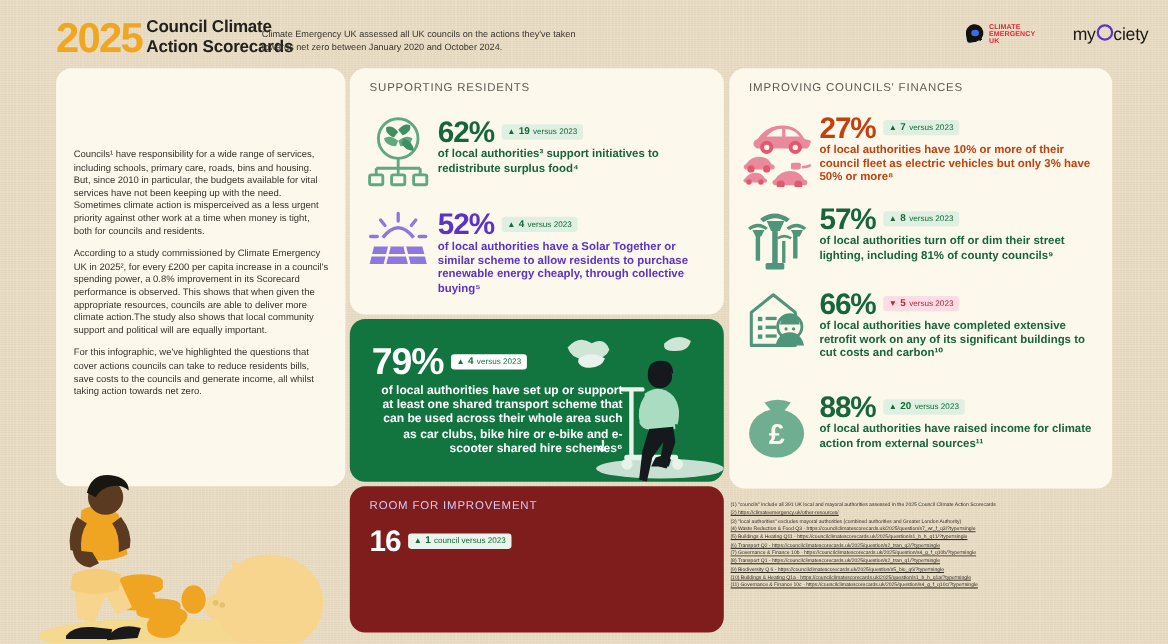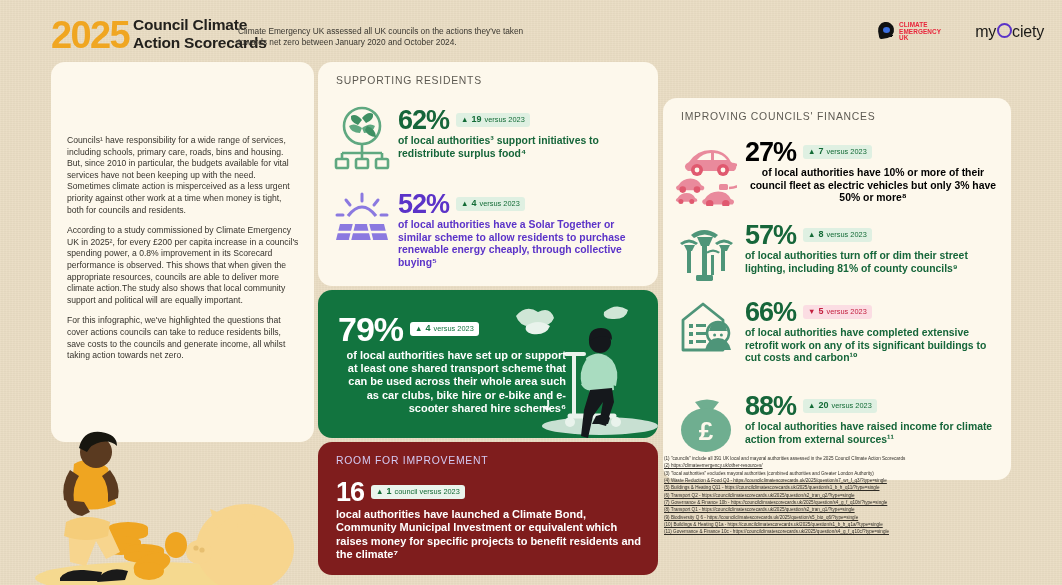--- a/index.html
+++ b/index.html
@@ -35,21 +35,21 @@
                radial-gradient(circle at 7px 1px,#111 2px,transparent 2.2px),
                radial-gradient(circle at 12px 0,#111 1.8px,transparent 2px);}
   .ceuk-txt{font-size:6.4px;font-weight:800;line-height:6.6px;color:#e8253b;letter-spacing:.1px;}
   .mysoc{font-size:16px;color:#1b1a17;letter-spacing:-.2px;}
   .mysoc .o{display:inline-block;width:11px;height:11px;border-radius:50%;border:2.4px solid #5b33c8;vertical-align:-1px;margin:0 .5px;}
 
   
   .card{position:absolute;background:#fdf8ec;border-radius:14px;}
   .col-left{left:51px;top:62px;width:263px;height:380px;}
   .col-mid{left:318px;top:62px;width:340px;height:224px;}
-  .col-right{left:663px;top:62px;width:348px;height:382px;margin-top:36px;}
+  .col-right{left:663px;top:62px;width:348px;height:382px;}
 
   .lead-title{position:absolute;left:16px;top:14px;width:232px;font-size:25px;font-weight:800;color:#f0a621;line-height:26px;letter-spacing:-.6px;}
   .lead-body{position:absolute;left:16px;top:73px;width:233px;font-size:8.6px;line-height:11.6px;color:#36332c;}
   .lead-body p{margin:0 0 9px 0;}
 
   .sect-head{position:absolute;left:18px;top:13px;font-size:10.4px;letter-spacing:.75px;color:#5d5a52;font-weight:400;}
 
   
   .stat{position:absolute;display:flex;gap:8px;align-items:flex-start;}
   .stat-icon{flex:0 0 auto;}
@@ -59,21 +59,21 @@
   .desc{font-size:10.4px;font-weight:700;line-height:12.6px;margin-top:1px;}
   .badge{display:inline-flex;align-items:baseline;gap:3px;padding:2px 5px 2.5px;border-radius:3px;white-space:nowrap;}
   .badge .arw{font-size:7.5px;line-height:9px;}
   .badge .delta{font-size:9px;font-weight:800;line-height:9px;}
   .badge .vs{font-size:7.4px;font-weight:400;line-height:9px;}
   .badge.up{background:#dff0e2;color:#136b36;}
   .badge.down{background:#fbdde3;color:#c3203f;}
   .badge.onDark{background:#eaf4ec;color:#136b36;}
   .green{color:#16663a;}
   .purple{color:#5b33c8;}
-  .crimson{color:#000000;text-align:center;}
+  .crimson{color:#c2410c;}
 
   
   .feature-green{position:absolute;left:318px;top:290px;width:340px;height:148px;background:#12743f;border-radius:14px;overflow:hidden;color:#ffffff;}
   .feature-green .bignum{color:#ffffff;font-size:34px;line-height:34px;}
   .feature-green .desc{color:#ffffff;font-size:11px;line-height:13.2px;width:228px;text-align:right;}
   .badge.solid{background:#ffffff;color:#12743f;}
 
   
   .feature-purple{position:absolute;left:318px;top:442px;width:340px;height:133px;background:#7f1d1d;border-radius:14px;color:#fff;overflow:hidden;}
   .feature-purple .sect-head{color:#d4cbf4;}
@@ -267,21 +267,20 @@
     <div class="sect-head">ROOM FOR IMPROVEMENT</div>
     <div style="position:absolute;left:18px;top:36px;width:306px;">
       <div class="statline">
         <span class="bignum">16</span>
         <span class="badge onDark">
           <span class="arw">▲</span>
           <span class="delta">1</span>
           <span class="vs">council versus 2023</span>
         </span>
       </div>
-      <div class="desc" style="margin-top:2px;">local authorities have launched a Climate Bond, Community Municipal Investment or equivalent which raises money for specific projects to benefit residents and the climate⁷</div>
     </div>
   </div>
 
   <div class="card col-right">
     <div class="sect-head">IMPROVING COUNCILS' FINANCES</div>
 
     <div class="stat" style="left:12px;top:40px;width:326px;">
       <svg class="stat-icon" width="62" height="68" viewBox="0 0 62 68">
         <g fill="#e98a9c">
           <path d="M14 24 q8 -12 22 -12 q14 0 20 12 l4 2 q3 4 -1 7 l-46 0 q-5 -3 -2 -7z"></path>

